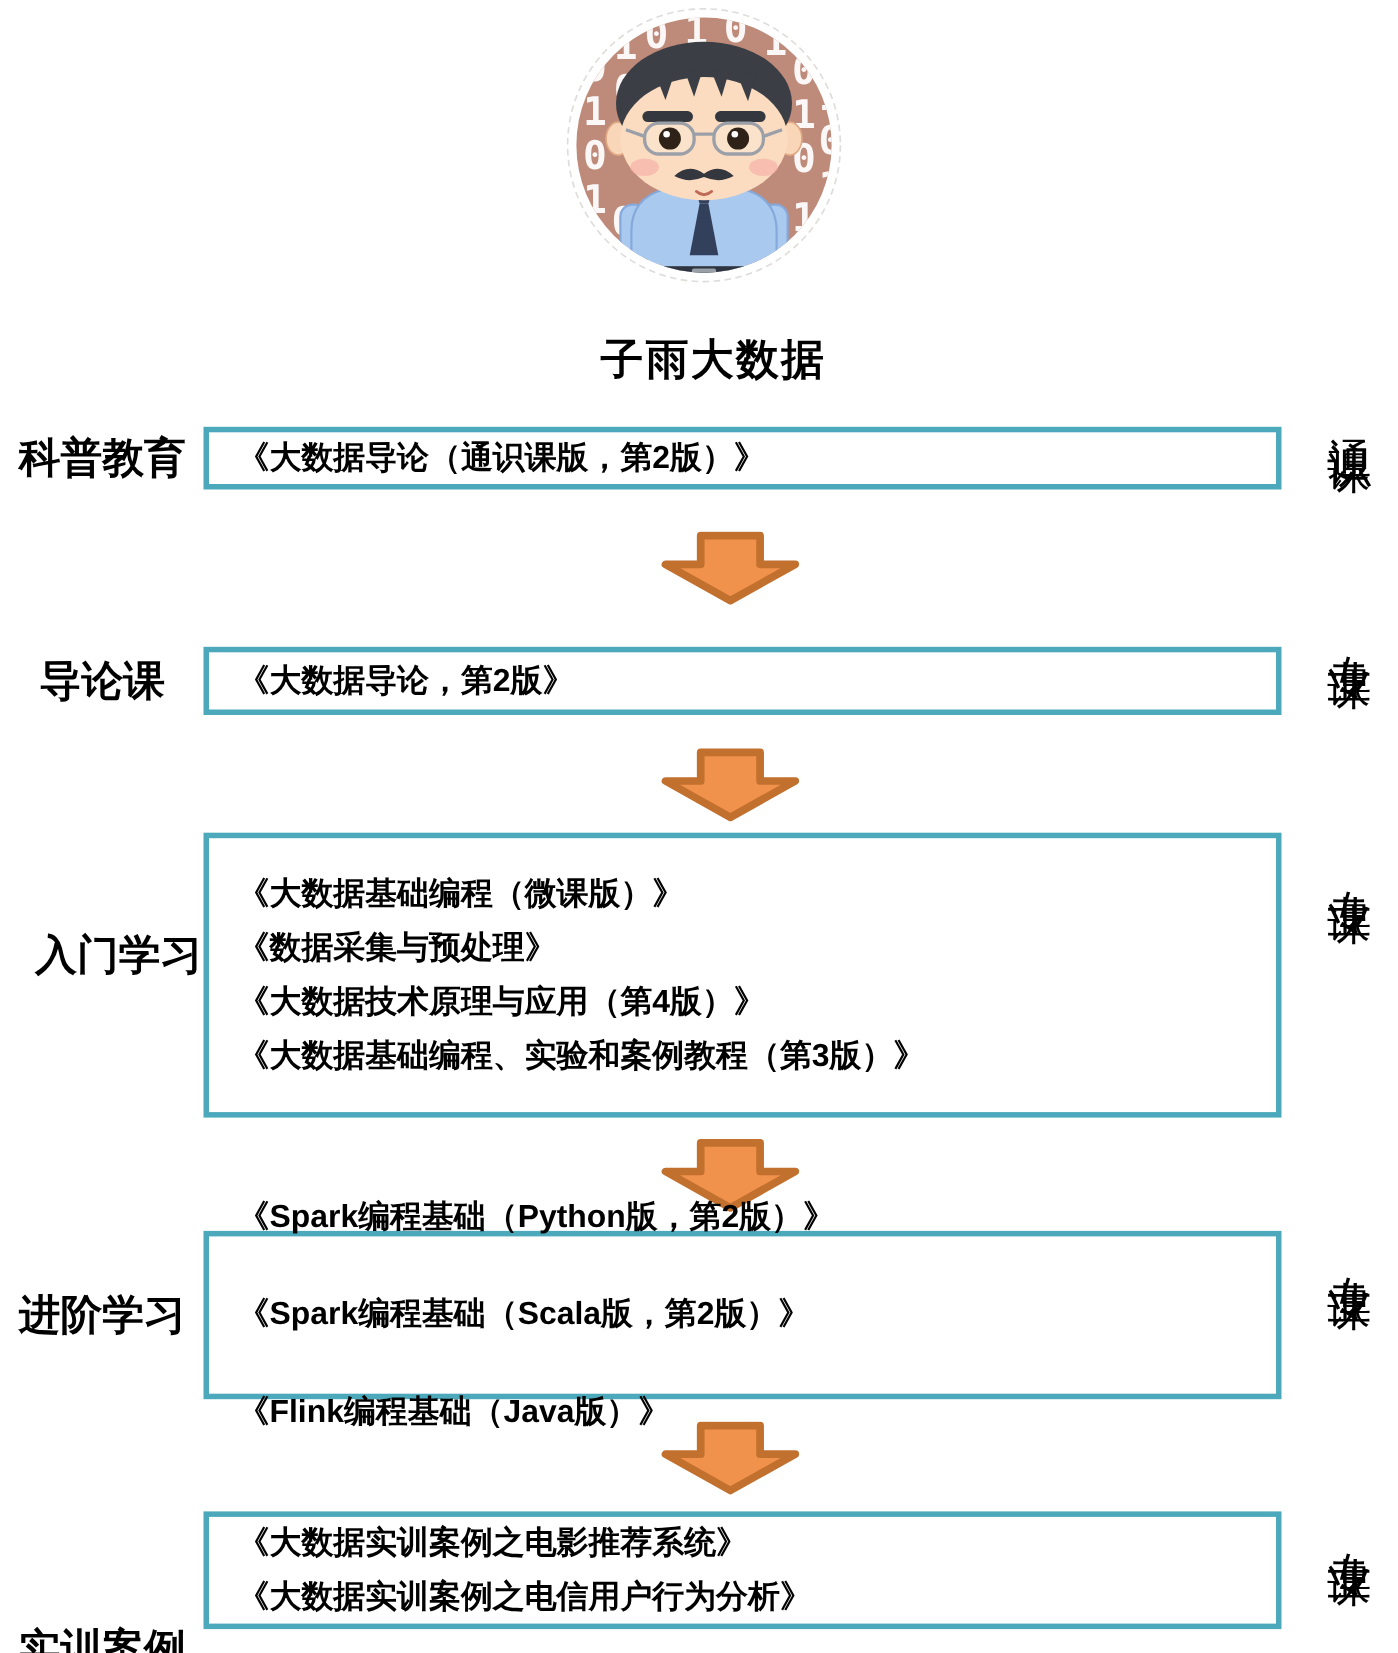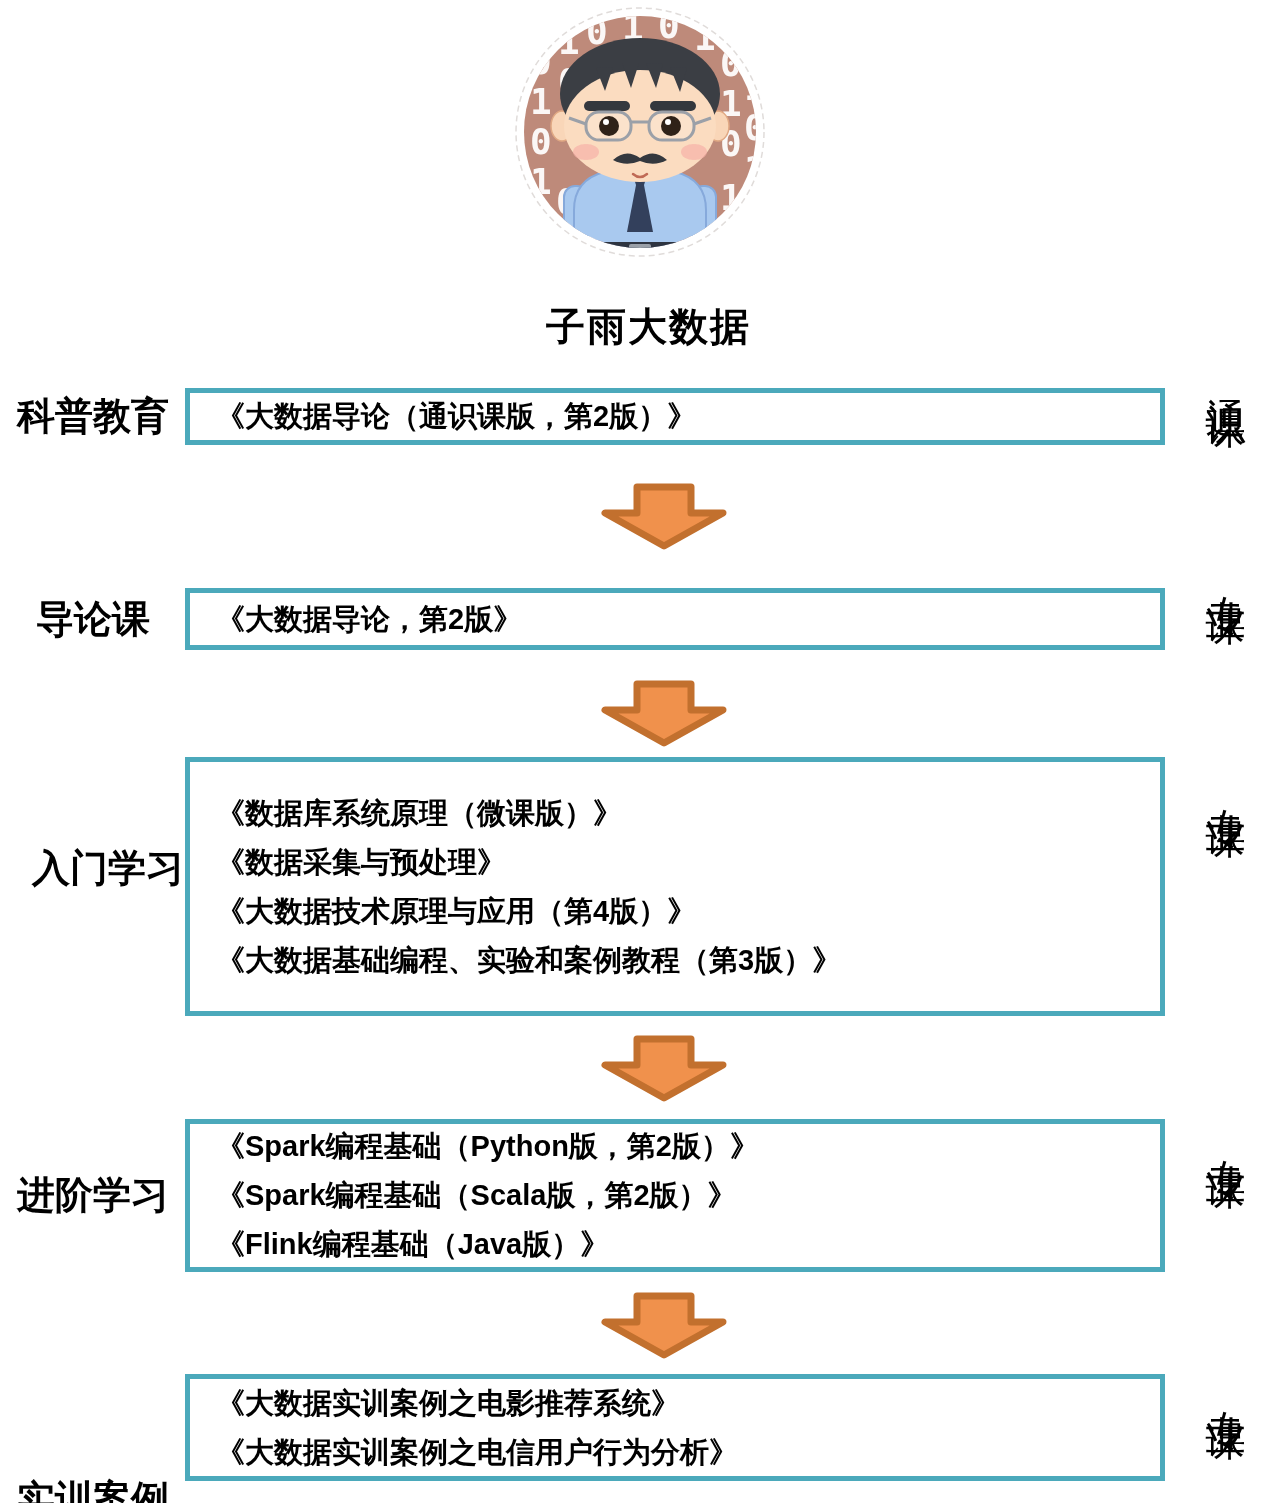--- a/index.html
+++ b/index.html
@@ -136,33 +136,33 @@
     <div class="book-line">《大数据导论，第2版》</div>
   </div>
   <div class="category-label" style="top:563px;">专业课</div>
 
   <svg class="arrow" style="top:680px;" viewBox="0 0 128 68">
     <path d="M37,4 L91,4 L91,30 L123,30 L64,63 L5,30 L37,30 Z" fill="#F0914C" stroke="#C2702E" stroke-width="7" stroke-linejoin="round"></path>
   </svg>
 
   <div class="stage-label" style="top:757px;height:222px;padding-left:15px;">入门学习</div>
   <div class="book-box" style="top:757px;height:259px;">
-    <div class="book-line">《数据库系统原理（微课版）》</div>
+    <div class="book-line">《大数据基础编程（微课版）》</div>
     <div class="book-line">《数据采集与预处理》</div>
     <div class="book-line">《大数据技术原理与应用（第4版）》</div>
     <div class="book-line">《大数据基础编程、实验和案例教程（第3版）》</div>
   </div>
   <div class="category-label" style="top:776px;">专业课</div>
 
   <svg class="arrow" style="top:1035px;" viewBox="0 0 128 68">
     <path d="M37,4 L91,4 L91,30 L123,30 L64,63 L5,30 L37,30 Z" fill="#F0914C" stroke="#C2702E" stroke-width="7" stroke-linejoin="round"></path>
   </svg>
 
   <div class="stage-label" style="top:1119px;height:153px;">进阶学习</div>
-  <div class="book-box" style="top:1119px;height:153px;">
+  <div class="book-box" style="top:1119px;height:153px;gap:40px;">
     <div class="book-line">《Spark编程基础（Python版，第2版）》</div>
     <div class="book-line">《Spark编程基础（Scala版，第2版）》</div>
     <div class="book-line">《Flink编程基础（Java版）》</div>
   </div>
   <div class="category-label" style="top:1127px;">专业课</div>
 
   <svg class="arrow" style="top:1292px;" viewBox="0 0 128 68">
     <path d="M37,4 L91,4 L91,30 L123,30 L64,63 L5,30 L37,30 Z" fill="#F0914C" stroke="#C2702E" stroke-width="7" stroke-linejoin="round"></path>
   </svg>
 

